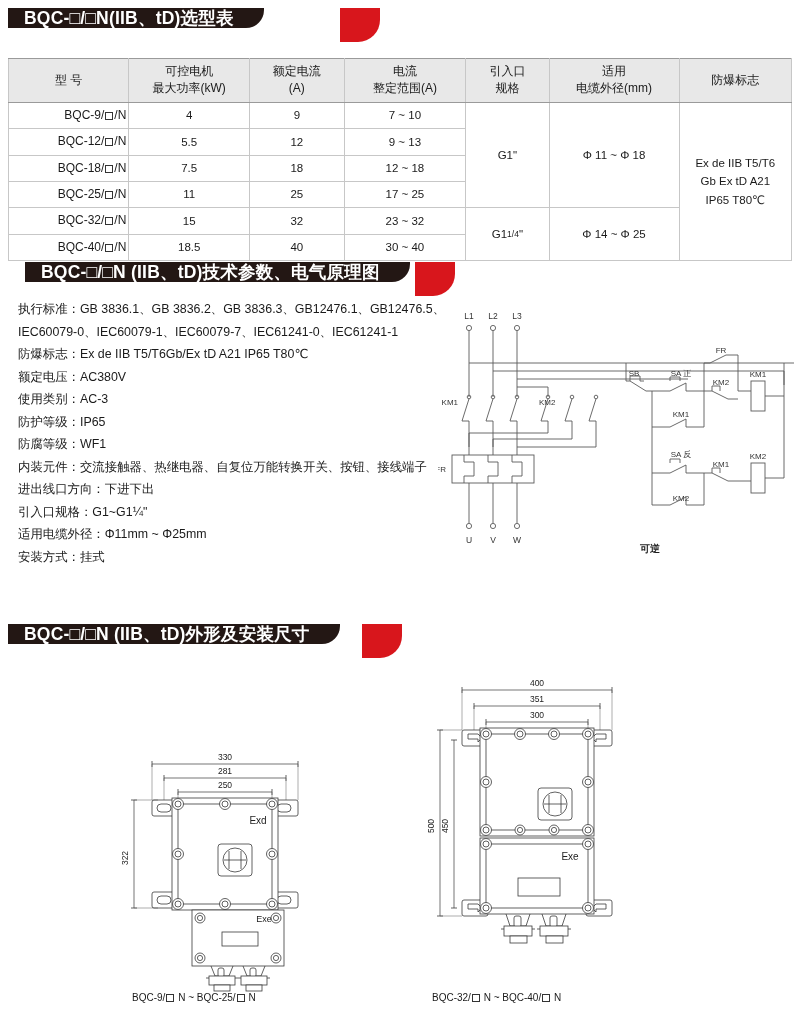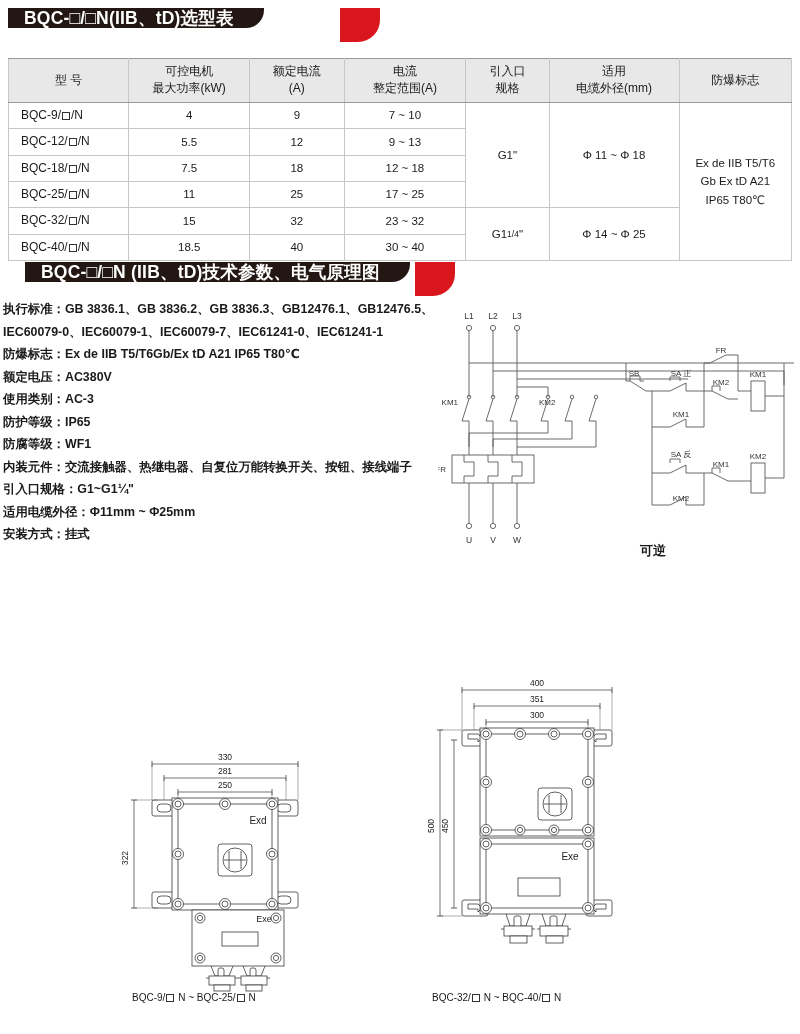--- a/index.html
+++ b/index.html
@@ -55,40 +55,40 @@
     font-weight: normal;
   }
   table.sel thead th {
     background: #e8e8e8;
     height: 40px;
     font-size: 12px;
     border-top: 1px solid #9a9a9a;
     border-bottom: 1px solid #9a9a9a;
   }
   table.sel tbody td { height: 23px; }
-  table.sel td.model { text-align: left; padding-left: 12px; font-size: 12px; }
+  table.sel td.model { text-align: right; padding-left: 12px; font-size: 12px; }
   table.sel td.exmark { line-height: 1.6; font-size: 11.5px; }
   .sq {
     display: inline-block; width: 8px; height: 8px;
     border: 1px solid #333; vertical-align: -1px; margin: 0 1px;
   }
   .frac { font-size: 0.74em; vertical-align: 0.15em; }
 
   
   .specs {
-    position: absolute; left: 3px; top: 298px; width: 420px;
-    font-size: 12.4px; line-height: 22.5px; font-weight: bold;
+    position: absolute; left: 18px; top: 298px; width: 420px;
+    font-size: 12.4px; line-height: 22.5px;
   }
   .specs .ln { white-space: nowrap; }
 
   
   .schematic { position: absolute; left: 438px; top: 305px; width: 356px; height: 265px; }
   .schem-cap {
     position: absolute; left: 640px; top: 542px;
-    font-size: 13px; font-weight: bold;
+    font-size: 10px; font-weight: bold;
   }
 
   
   .dims { position: absolute; left: 0; top: 668px; width: 800px; height: 330px; }
   .dim-cap {
     position: absolute; top: 992px;
     font-size: 10px; white-space: nowrap;
   }
   .dim-cap.left { left: 132px; }
   .dim-cap.right { left: 432px; }
@@ -198,20 +198,21 @@
 
   <div class="specs">
     <div class="ln"><span>执行标准：</span><span>GB 3836.1、GB 3836.2、GB 3836.3、GB12476.1、GB12476.5、</span></div>
     <div class="ln"><span>IEC60079-0、IEC60079-1、IEC60079-7、IEC61241-0、IEC61241-1</span></div>
     <div class="ln"><span>防爆标志：</span><span>Ex de IIB T5/T6Gb/Ex tD A21 IP65 T80℃</span></div>
     <div class="ln"><span>额定电压：</span><span>AC380V</span></div>
     <div class="ln"><span>使用类别：</span><span>AC-3</span></div>
     <div class="ln"><span>防护等级：</span><span>IP65</span></div>
     <div class="ln"><span>防腐等级：</span><span>WF1</span></div>
     <div class="ln"><span>内装元件：</span><span>交流接触器、热继电器、自复位万能转换开关、按钮、接线端子</span></div>
+    <div class="ln"><span>进出线口方向：</span><span>下进下出</span></div>
     <div class="ln"><span>引入口规格：</span><span>G1~G1¼"</span></div>
     <div class="ln"><span>适用电缆外径：</span><span>Φ11mm ~ Φ25mm</span></div>
     <div class="ln"><span>安装方式：</span><span>挂式</span></div>
   </div>
 
   <div class="schematic">
     <svg width="356" height="265" viewBox="0 0 356 265" fill="none" stroke="#5a5a5a" stroke-width="0.9">
 
       <text x="31" y="14" font-size="8.5" fill="#333" stroke="none" text-anchor="middle">L1</text>
       <text x="55" y="14" font-size="8.5" fill="#333" stroke="none" text-anchor="middle">L2</text>
@@ -312,20 +313,26 @@
       <path d="M274 168 L290 176 H300"></path>
 
       <text x="320" y="154" font-size="8" fill="#333" stroke="none" text-anchor="middle">KM2</text>
       <rect x="313" y="158" width="14" height="30" fill="#fff"></rect>
       <path d="M300 176 H313"></path>
       <path d="M327 173 H346 V91"></path>
     </svg>
   </div>
   <div class="schem-cap">可逆</div>
 
+  <div class="banner" style="position:absolute;left:0;top:624px;width:800px;">
+    <div class="banner-swoosh" style="left:362px;"></div>
+    <div class="banner-bar">
+      <span class="banner-title">BQC-□/□N (IIB、tD)外形及安装尺寸</span>
+    </div>
+  </div>
 
   <div class="dims">
     <svg width="800" height="330" viewBox="0 0 800 330" fill="none" stroke="#3a3a3a" stroke-width="0.8">
 
       <g>
 
         <path d="M152 96 H298" stroke-width="0.7"></path>
         <path d="M152 93 v6 M298 93 v6"></path>
         <path d="M164 110 H286" stroke-width="0.7"></path>
         <path d="M164 107 v6 M286 107 v6"></path>

